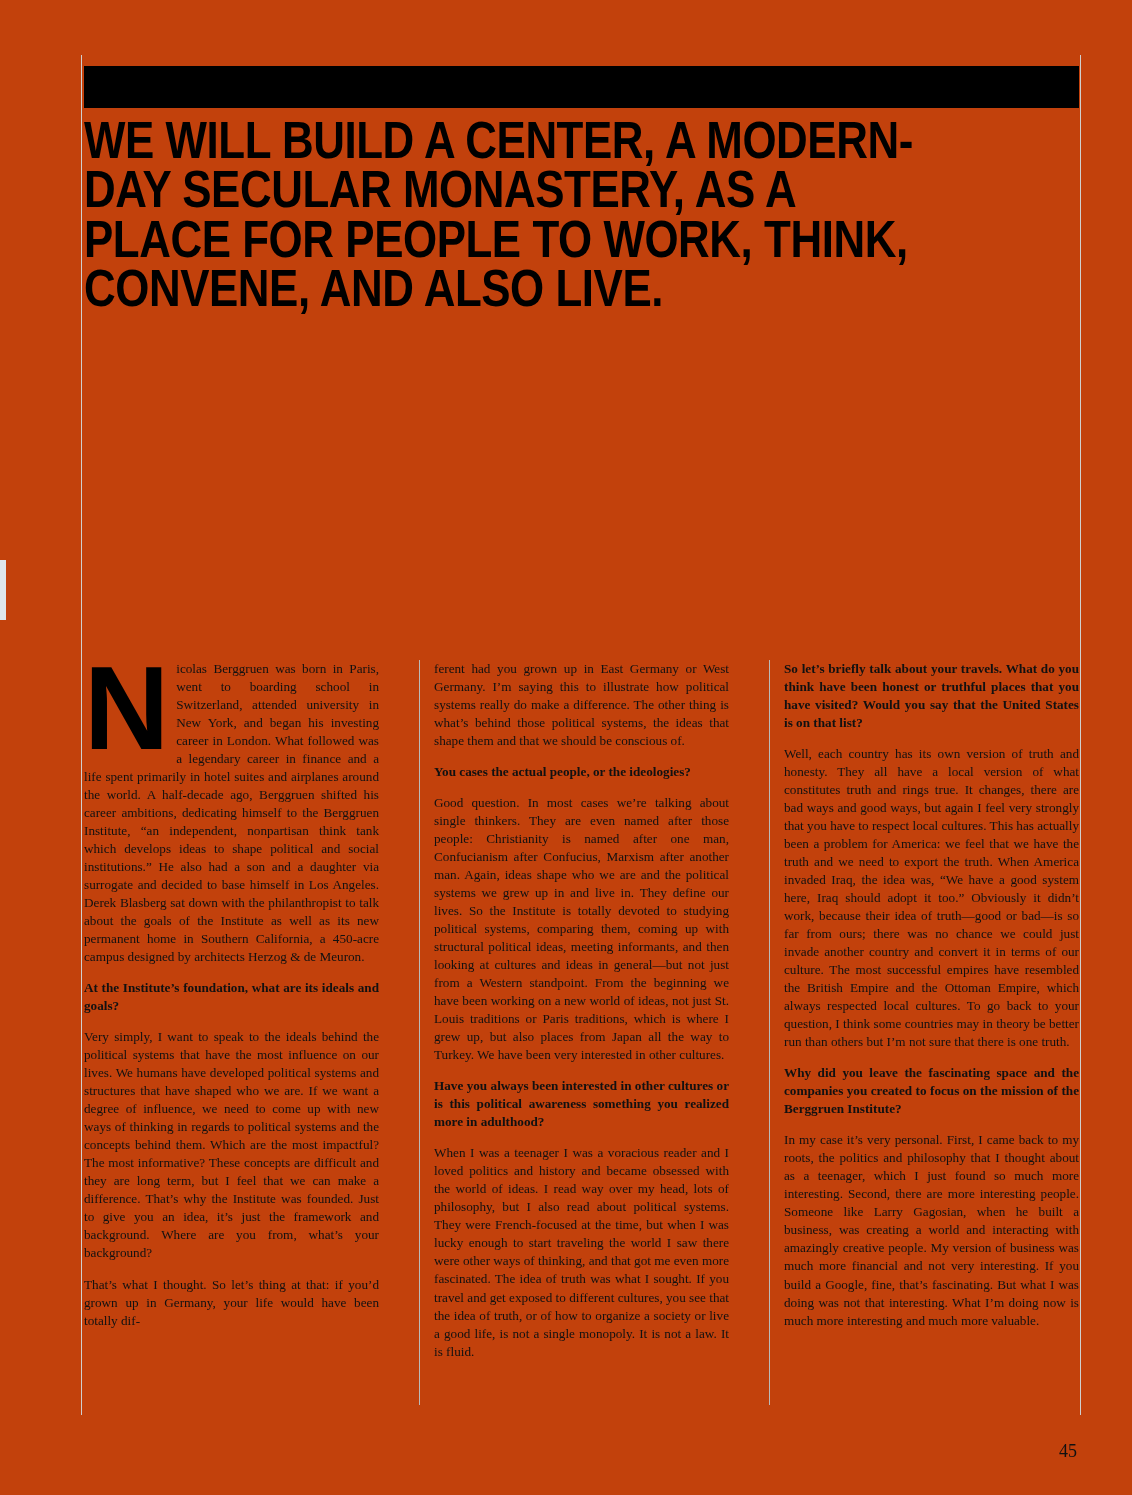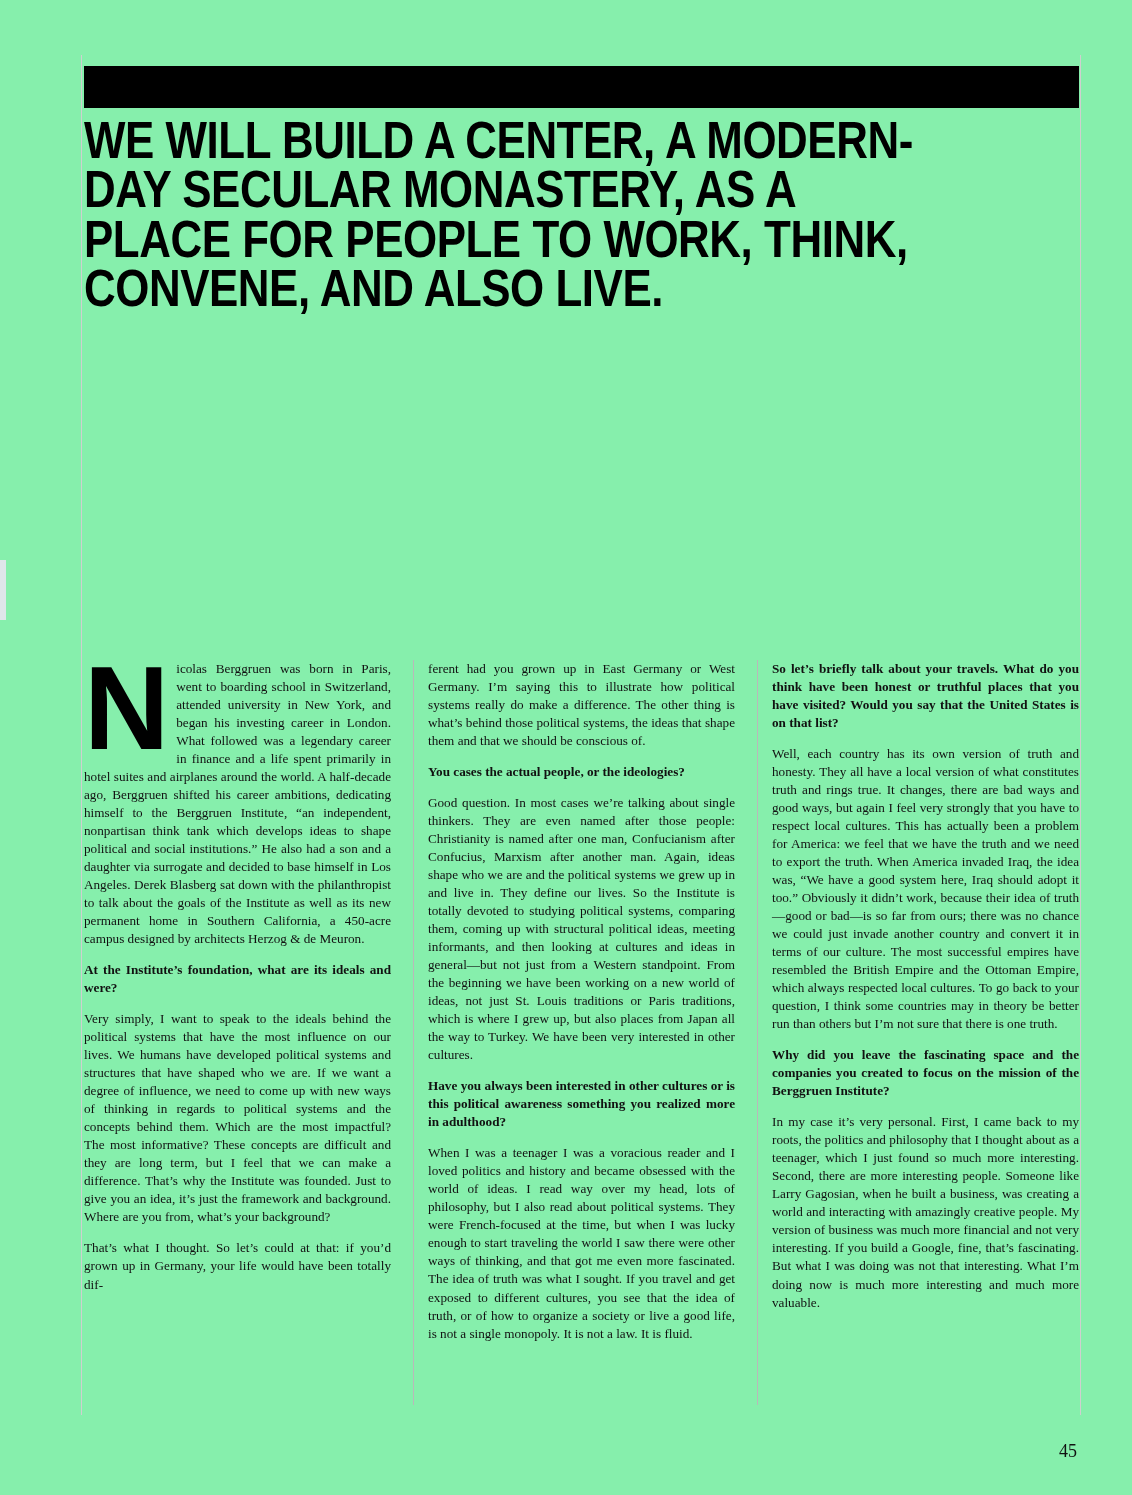--- a/index.html
+++ b/index.html
@@ -13,21 +13,21 @@
     position: relative;
     font-family: "Liberation Serif", serif;
     color: #111111;
     overflow: hidden;
   }
   .page {
     position: absolute;
     left: 0; top: 0;
     width: 1132px;
     height: 1495px;
-    background: #86efac;
+    background: #c2410c;
   }
   
   .edge-rule {
     position: absolute;
     top: 55px;
     width: 1px;
     height: 1360px;
     background: #cfcfcf;
   }
   .edge-rule.left  { left: 81px; }
@@ -81,21 +81,21 @@
     width: 311px;
     position: relative;
     font-size: 13.2px;
     line-height: 1.365;
     text-align: justify;
     hyphens: auto;
     -webkit-hyphens: auto;
   }
   .col + .col {
     padding-left: 14px;
-    margin-left: 22px;
+    margin-left: 40px;
   }
   .col-divider {
     border-left: 1px solid #b9b9b9;
   }
   .col p {
     margin: 0 0 13px 0;
   }
   .col p.q {
     font-weight: 700;
     margin-bottom: 13px;
@@ -132,23 +132,23 @@
 
   <div class="headline-block">
     <div class="black-bar"></div>
     <h1 class="headline">WE WILL BUILD A CENTER, A MODERN-DAY SECULAR MONASTERY, AS A PLACE FOR PEOPLE TO WORK, THINK, CONVENE, AND ALSO LIVE.</h1>
   </div>
 
   <div class="columns">
 
     <div class="col">
       <p class="dropcap-para"><span class="dropcap">N</span><span>icolas Berggruen was born in Paris, went to boarding school in Switzerland, attended university in New York, and began his investing career in London. What followed was a legendary career in finance and a life spent primarily in hotel suites and airplanes around the world. A half-decade ago, Berggruen shifted his career ambitions, dedicating himself to the Berggruen Institute, “an independent, nonpartisan think tank which develops ideas to shape political and social institutions.” He also had a son and a daughter via surrogate and decided to base himself in Los Angeles. Derek Blasberg sat down with the philanthropist to talk about the goals of the Institute as well as its new permanent home in Southern California, a 450-acre campus designed by architects Herzog &amp; de Meuron.</span></p>
-      <p class="q">At the Institute’s foundation, what are its ideals and were?</p>
+      <p class="q">At the Institute’s foundation, what are its ideals and goals?</p>
       <p>Very simply, I want to speak to the ideals behind the political systems that have the most influence on our lives. We humans have developed political systems and structures that have shaped who we are. If we want a degree of influence, we need to come up with new ways of thinking in regards to political systems and the concepts behind them. Which are the most impactful? The most informative? These concepts are difficult and they are long term, but I feel that we can make a difference. That’s why the Institute was founded. Just to give you an idea, it’s just the framework and background. Where are you from, what’s your background?</p>
-      <p>That’s what I thought. So let’s could at that: if you’d grown up in Germany, your life would have been totally dif-</p>
+      <p>That’s what I thought. So let’s thing at that: if you’d grown up in Germany, your life would have been totally dif-</p>
     </div>
 
     <div class="col col-divider">
       <p>ferent had you grown up in East Germany or West Germany. I’m saying this to illustrate how political systems really do make a difference. The other thing is what’s behind those political systems, the ideas that shape them and that we should be conscious of.</p>
       <p class="q">You cases the actual people, or the ideologies?</p>
       <p>Good question. In most cases we’re talking about single thinkers. They are even named after those people: Christianity is named after one man, Confucianism after Confucius, Marxism after another man. Again, ideas shape who we are and the political systems we grew up in and live in. They define our lives. So the Institute is totally devoted to studying political systems, comparing them, coming up with structural political ideas, meeting informants, and then looking at cultures and ideas in general—but not just from a Western standpoint. From the beginning we have been working on a new world of ideas, not just St. Louis traditions or Paris traditions, which is where I grew up, but also places from Japan all the way to Turkey. We have been very interested in other cultures.</p>
       <p class="q">Have you always been interested in other cultures or is this political awareness something you realized more in adulthood?</p>
       <p>When I was a teenager I was a voracious reader and I loved politics and history and became obsessed with the world of ideas. I read way over my head, lots of philosophy, but I also read about political systems. They were French-focused at the time, but when I was lucky enough to start traveling the world I saw there were other ways of thinking, and that got me even more fascinated. The idea of truth was what I sought. If you travel and get exposed to different cultures, you see that the idea of truth, or of how to organize a society or live a good life, is not a single monopoly. It is not a law. It is fluid.</p>
     </div>
 

